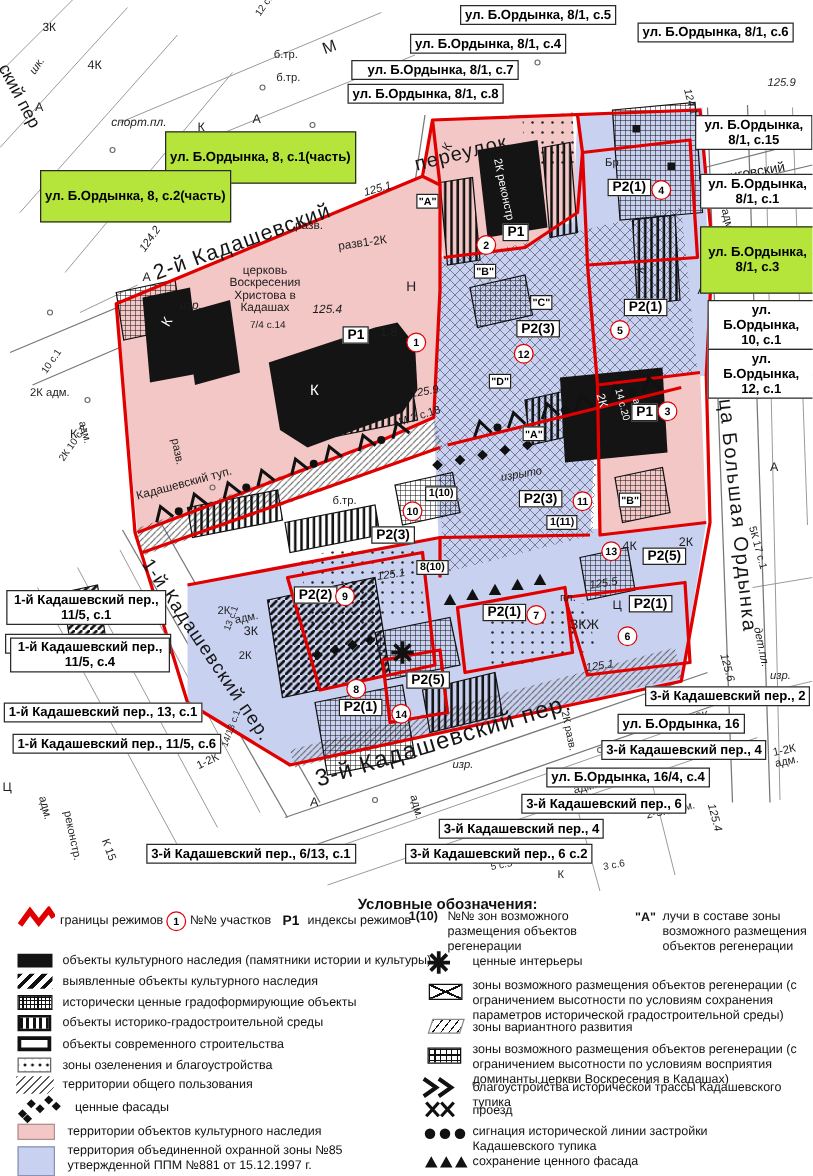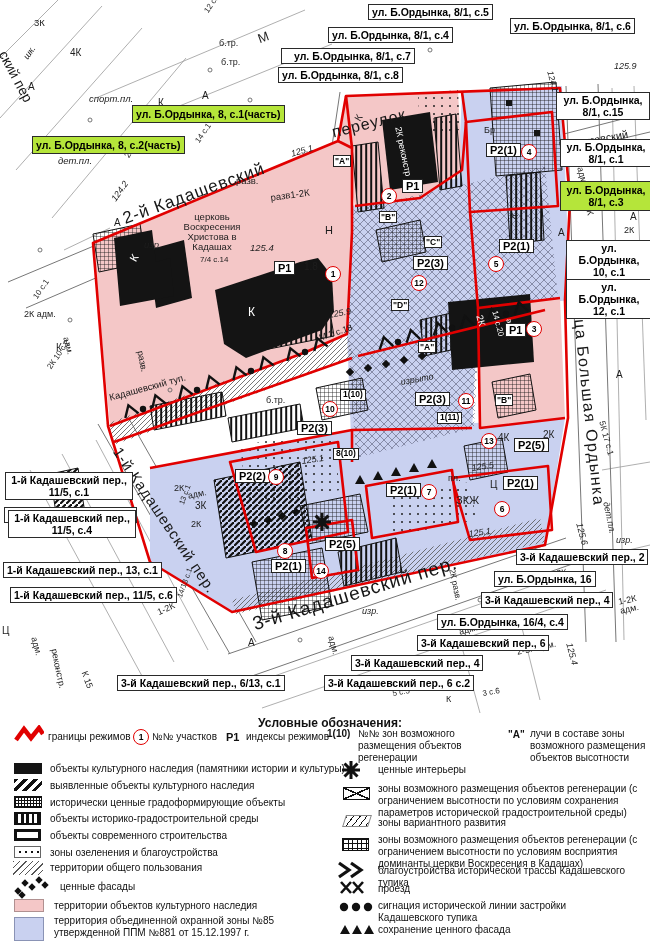--- a/index.html
+++ b/index.html
@@ -2,34 +2,34 @@
 <html><head>
 <meta charset="utf-8">
 <style>
   html,body{margin:0;padding:0;}
   body{width:650px;height:941px;background:#fff;font-family:"Liberation Sans",sans-serif;position:relative;overflow:hidden;color:#111;}
   #page{position:absolute;inset:0;width:650px;height:941px;}
   .mapsvg{position:absolute;left:0;top:0;z-index:1;}
   
   .wl{position:absolute;background:#fff;border:1px solid #2a2a2a;font-weight:700;font-size:10.5px;line-height:1.15;padding:1px 3px;color:#000;white-space:nowrap;z-index:30;}
   .wl.wrap{white-space:normal;text-align:center;}
-  .gl{position:absolute;background:#b5e53a;border:1px solid #2a2a2a;font-weight:700;font-size:10.5px;line-height:1.15;padding:2px 3px;color:#000;white-space:nowrap;z-index:30;}
+  .gl{position:absolute;background:#b5e53a;border:1px solid #2a2a2a;font-weight:700;font-size:10.5px;line-height:1.15;padding:14px 3px;color:#000;white-space:nowrap;z-index:30;}
   .gl.wrap{white-space:normal;text-align:center;}
   .zl{position:absolute;background:#fff;border:1.4px solid #222;font-weight:700;font-size:11px;line-height:1.1;padding:0 3px;color:#000;white-space:nowrap;z-index:31;}
   .szl{position:absolute;background:#fff;border:1px solid #222;font-weight:700;font-size:8.5px;line-height:1.15;padding:0 2px;color:#000;white-space:nowrap;z-index:31;}
   .cn{position:absolute;width:14px;height:14px;border:1.6px solid #e10000;border-radius:50%;background:#fff;color:#000;font-size:8.5px;font-weight:700;display:flex;align-items:center;justify-content:center;z-index:32;}
   .ray{position:absolute;background:#fff;border:1px solid #222;font-size:8.5px;font-weight:700;padding:0 1px;line-height:1.2;color:#000;z-index:31;}
   .mt{position:absolute;color:#1d1d1d;font-size:9.5px;white-space:nowrap;transform-origin:0 0;z-index:20;line-height:1.05;}
   .mt.it{font-style:italic;}
   .mt.wtext{color:#fff;z-index:21;}
   .mt.wrapc{white-space:normal;text-align:center;}
   .street{position:absolute;color:#161616;transform-origin:0 0;white-space:nowrap;z-index:19;}
   
   .legend{position:absolute;left:0;top:713px;width:650px;height:228px;background:#fff;z-index:40;font-size:10px;line-height:1.22;}
-  .legend .ttl{position:absolute;left:230px;top:3px;width:200px;text-align:center;font-weight:700;font-size:12px;}
+  .legend .ttl{position:absolute;left:230px;top:3px;width:200px;text-align:right;font-weight:700;font-size:12px;}
   .li{position:absolute;}
   .litxt{position:absolute;color:#111;}
   .sym{font-weight:700;}
   .sw{position:absolute;box-sizing:border-box;}
   .sw-black{background:#141414;}
   .sw-diag{background:repeating-linear-gradient(135deg,#111 0 3px,#fff 3px 7px);}
   .sw-grid{border:1px solid #111;background-image:repeating-linear-gradient(#111 0 1px,transparent 1px 3px),repeating-linear-gradient(90deg,#111 0 1px,transparent 1px 3px);}
   .sw-vbar{border:2px solid #111;background:repeating-linear-gradient(90deg,#111 0 2.4px,#fff 2.4px 5.2px);}
   .sw-modern{border:3px solid #111;background:#fff;}
   .sw-dots{border:1px solid #666;background-image:radial-gradient(#111 1px,transparent 1.3px);background-size:6px 6px;background-position:2px 2px;}
@@ -413,21 +413,21 @@
         <polyline points="2,15 10,4 17,13 25,3 29,9" stroke="#e10000" stroke-width="4.5" fill="none"></polyline>
       </svg>
   <div class="litxt" style="left:48px;top:18px;">границы режимов</div>
   <div class="li" style="left:133px;top:16px;"><span class="cn-leg">1</span></div>
   <div class="litxt" style="left:152px;top:18px;">№№ участков</div>
   <div class="litxt sym" style="left:226px;top:18px;font-size:11px;">P1</div>
   <div class="litxt" style="left:246px;top:18px;">индексы режимов</div>
   <div class="litxt sym" style="left:327px;top:15px;">1(10)</div>
   <div class="litxt" style="left:358px;top:15px;width:150px;">№№ зон возможного размещения объектов регенерации</div>
   <div class="litxt sym" style="left:508px;top:16px;">"А"</div>
-  <div class="litxt" style="left:530px;top:15px;width:120px;">лучи в составе зоны возможного размещения объектов высотности</div>
+  <div class="litxt" style="left:530px;top:15px;width:120px;">лучи в составе зоны возможного размещения объектов регенерации</div>
 
   <div class="sw sw-black" style="left:14px;top:50px;width:28px;height:11px;"></div>
   <div class="litxt" style="left:50px;top:50px;">объекты культурного наследия (памятники истории и культуры)</div>
   <div class="sw sw-diag" style="left:14px;top:66px;width:28px;height:12px;"></div>
   <div class="litxt" style="left:50px;top:67px;">выявленные объекты культурного наследия</div>
   <div class="sw sw-grid" style="left:14px;top:83px;width:28px;height:12px;"></div>
   <div class="litxt" style="left:50px;top:84px;">исторически ценные градоформирующие объекты</div>
   <div class="sw sw-vbar" style="left:14px;top:99px;width:27px;height:13px;"></div>
   <div class="litxt" style="left:50px;top:100px;">объекты историко-градостроительной среды</div>
   <div class="sw sw-modern" style="left:14px;top:116px;width:27px;height:12px;"></div>

